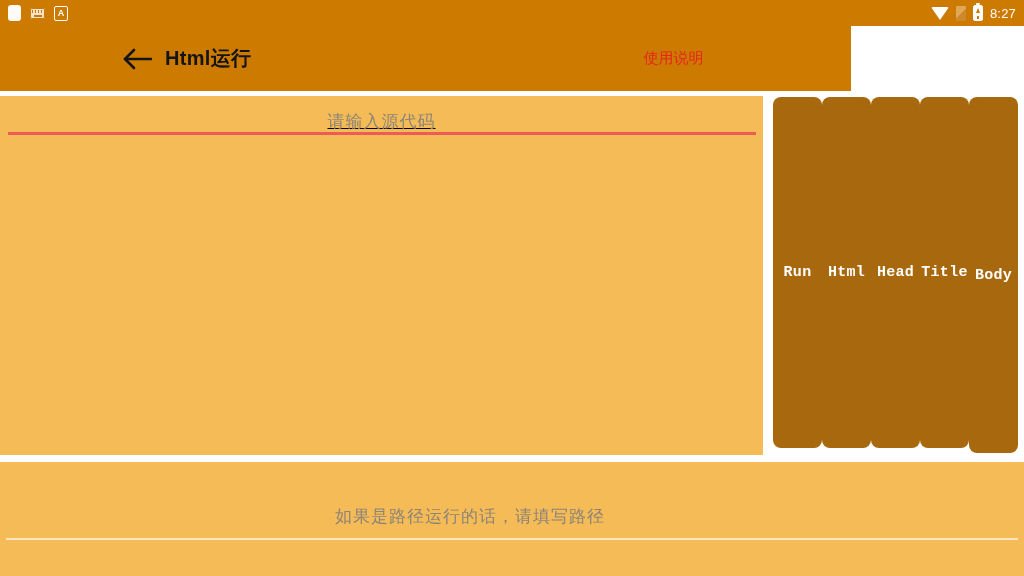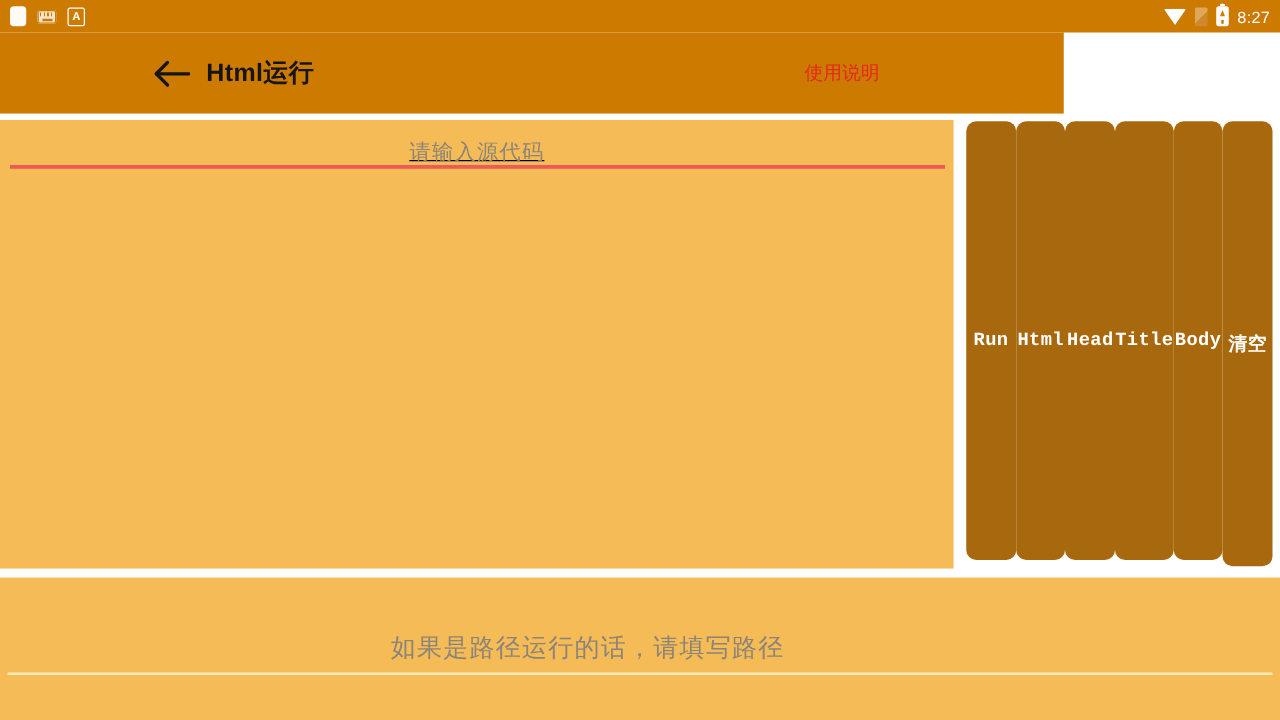--- a/index.html
+++ b/index.html
@@ -141,21 +141,21 @@
   .lower-sep{
     position:absolute; left:0; top:359px; width:1024px; height:7px;
     background:#FFFFFF;
   }
   .path-pane{
     position:absolute; left:0; top:366px; width:1024px; height:114px;
     background:#F5BB56;
   }
   .path-placeholder{
     position:absolute; left:0; top:43px; width:940px;
-    text-align:center; color:#8C8478; font-size:20px; letter-spacing:1px;
+    text-align:center; color:#8C8478; font-size:17px; letter-spacing:1px;
   }
   .path-underline{
     position:absolute; left:6px; top:76px; width:1012px; height:2px;
     background:#FBE7BE;
   }
 </style>
 </head>
 <body>
 
 <div id="app">
@@ -195,21 +195,20 @@
       <div class="editor-placeholder">请输入源代码</div>
       <div class="editor-underline"></div>
     </div>
 
     <div class="btn-col">
       <div class="sidebtn">Run</div>
       <div class="sidebtn">Html</div>
       <div class="sidebtn">Head</div>
       <div class="sidebtn">Title</div>
       <div class="sidebtn">Body</div>
-      <div class="sidebtn">清空</div>
     </div>
 
     <div class="lower-sep"></div>
 
     <div class="path-pane">
       <div class="path-placeholder">如果是路径运行的话，请填写路径</div>
       <div class="path-underline"></div>
     </div>
 
   </div>

